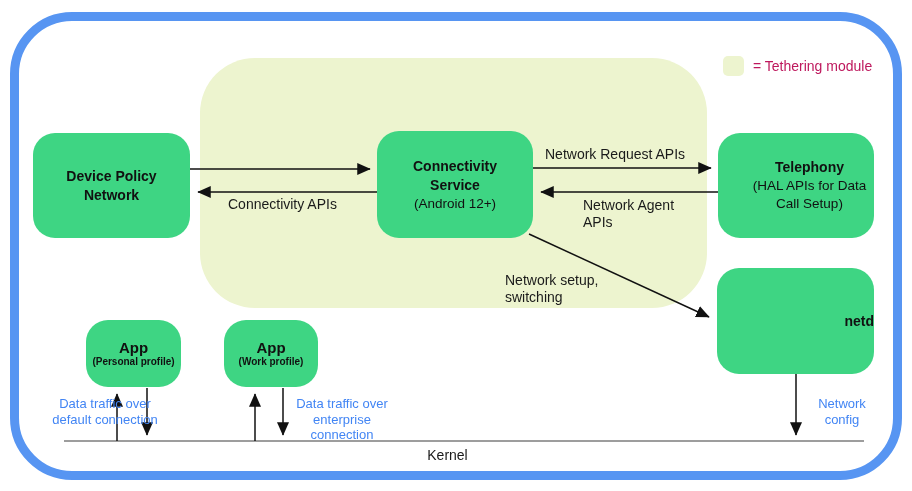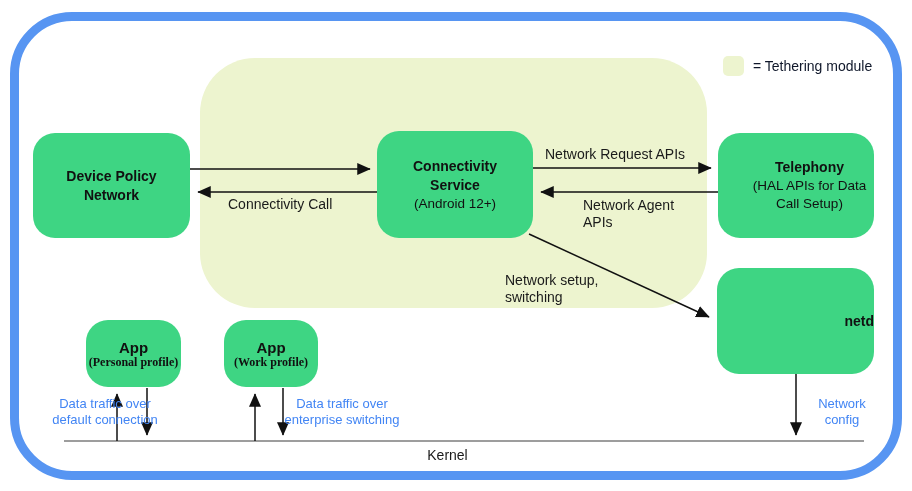--- a/index.html
+++ b/index.html
@@ -11,37 +11,37 @@
   }
   *{margin:0;padding:0;box-sizing:border-box;}
   body{font-family:"Liberation Sans","DejaVu Sans",sans-serif;background:#ffffff;}
   .canvas{position:relative;width:912px;height:491px;background:#ffffff;overflow:hidden;}
   .outer-border{position:absolute;left:10px;top:12px;width:892px;height:468px;
     border:9px solid var(--border-blue);border-radius:62px;background:transparent;}
   .module-region{position:absolute;left:200px;top:58px;width:507px;height:250px;
     background:var(--module-bg);border-radius:55px;}
   .legend{position:absolute;left:723px;top:56px;display:flex;align-items:center;gap:9px;}
   .legend-swatch{width:21px;height:20px;border-radius:5px;background:var(--module-bg);}
-  .legend-label{font-size:14px;color:#0f172a;text-align:right;}
+  .legend-label{font-size:14px;color:#be185d;text-align:right;}
   .gbox{position:absolute;background:var(--box-green);border-radius:22px;
     display:flex;flex-direction:column;align-items:center;justify-content:center;
     text-align:center;color:#111;}
   .gbox .title{font-weight:bold;font-size:14px;line-height:19px;}
   .gbox .subtitle{font-size:13.5px;line-height:18px;}
   .box-dpm{left:33px;top:133px;width:157px;height:105px;}
   .box-dpm .title{width:112px;}
   .box-cs{left:377px;top:131px;width:156px;height:107px;}
   .box-cs .title{width:100px;}
   .box-tel{left:718px;top:133px;width:156px;height:105px;padding-left:27px;}
   .box-tel .subtitle{width:136px;}
   .box-netd{left:717px;top:268px;width:157px;height:106px;align-items:flex-end;}
   .box-app1{left:86px;top:320px;width:95px;height:67px;}
   .box-app2{left:224px;top:320px;width:94px;height:67px;}
   .app-title{font-weight:bold;font-size:15px;line-height:17px;}
-  .app-subtitle{font-weight:bold;font-size:12px;line-height:12px;font-family:Liberation Serif, serif;}
+  .app-subtitle{font-weight:bold;font-size:10px;line-height:12px;}
   .edge-label{position:absolute;font-size:14px;line-height:16.5px;color:#1a1a1a;text-align:left;}
   .lbl-net-request{left:545px;top:146px;width:160px;}
   .lbl-net-agent{left:583px;top:197px;width:92px;}
   .lbl-conn-apis{left:228px;top:196px;width:110px;}
   .lbl-net-setup{left:505px;top:272px;width:122px;}
   .blue-label{position:absolute;font-size:13px;line-height:15.5px;color:var(--blue-text);text-align:center;}
   .lbl-traffic-default{left:16px;top:396px;width:114px;margin-left:32px;}
   .lbl-traffic-enterprise{left:281px;top:396px;width:122px;}
   .lbl-net-config{left:810px;top:396px;width:64px;}
   .lbl-kernel{position:absolute;left:400px;top:447px;width:95px;text-align:center;
@@ -105,22 +105,22 @@
     <div class="app-subtitle">(Personal profile)</div>
   </div>
 
   <div class="gbox box-app2">
     <div class="app-title">App</div>
     <div class="app-subtitle">(Work profile)</div>
   </div>
 
   <div class="edge-label lbl-net-request">Network Request APIs</div>
   <div class="edge-label lbl-net-agent">Network Agent APIs</div>
-  <div class="edge-label lbl-conn-apis">Connectivity Call</div>
+  <div class="edge-label lbl-conn-apis">Connectivity APIs</div>
   <div class="edge-label lbl-net-setup">Network setup, switching</div>
 
   <div class="blue-label lbl-traffic-default">Data traffic over default connection</div>
-  <div class="blue-label lbl-traffic-enterprise">Data traffic over enterprise switching</div>
+  <div class="blue-label lbl-traffic-enterprise">Data traffic over enterprise connection</div>
   <div class="blue-label lbl-net-config">Network config</div>
 
   <div class="lbl-kernel">Kernel</div>
 
 </div>
 
 </body></html>

